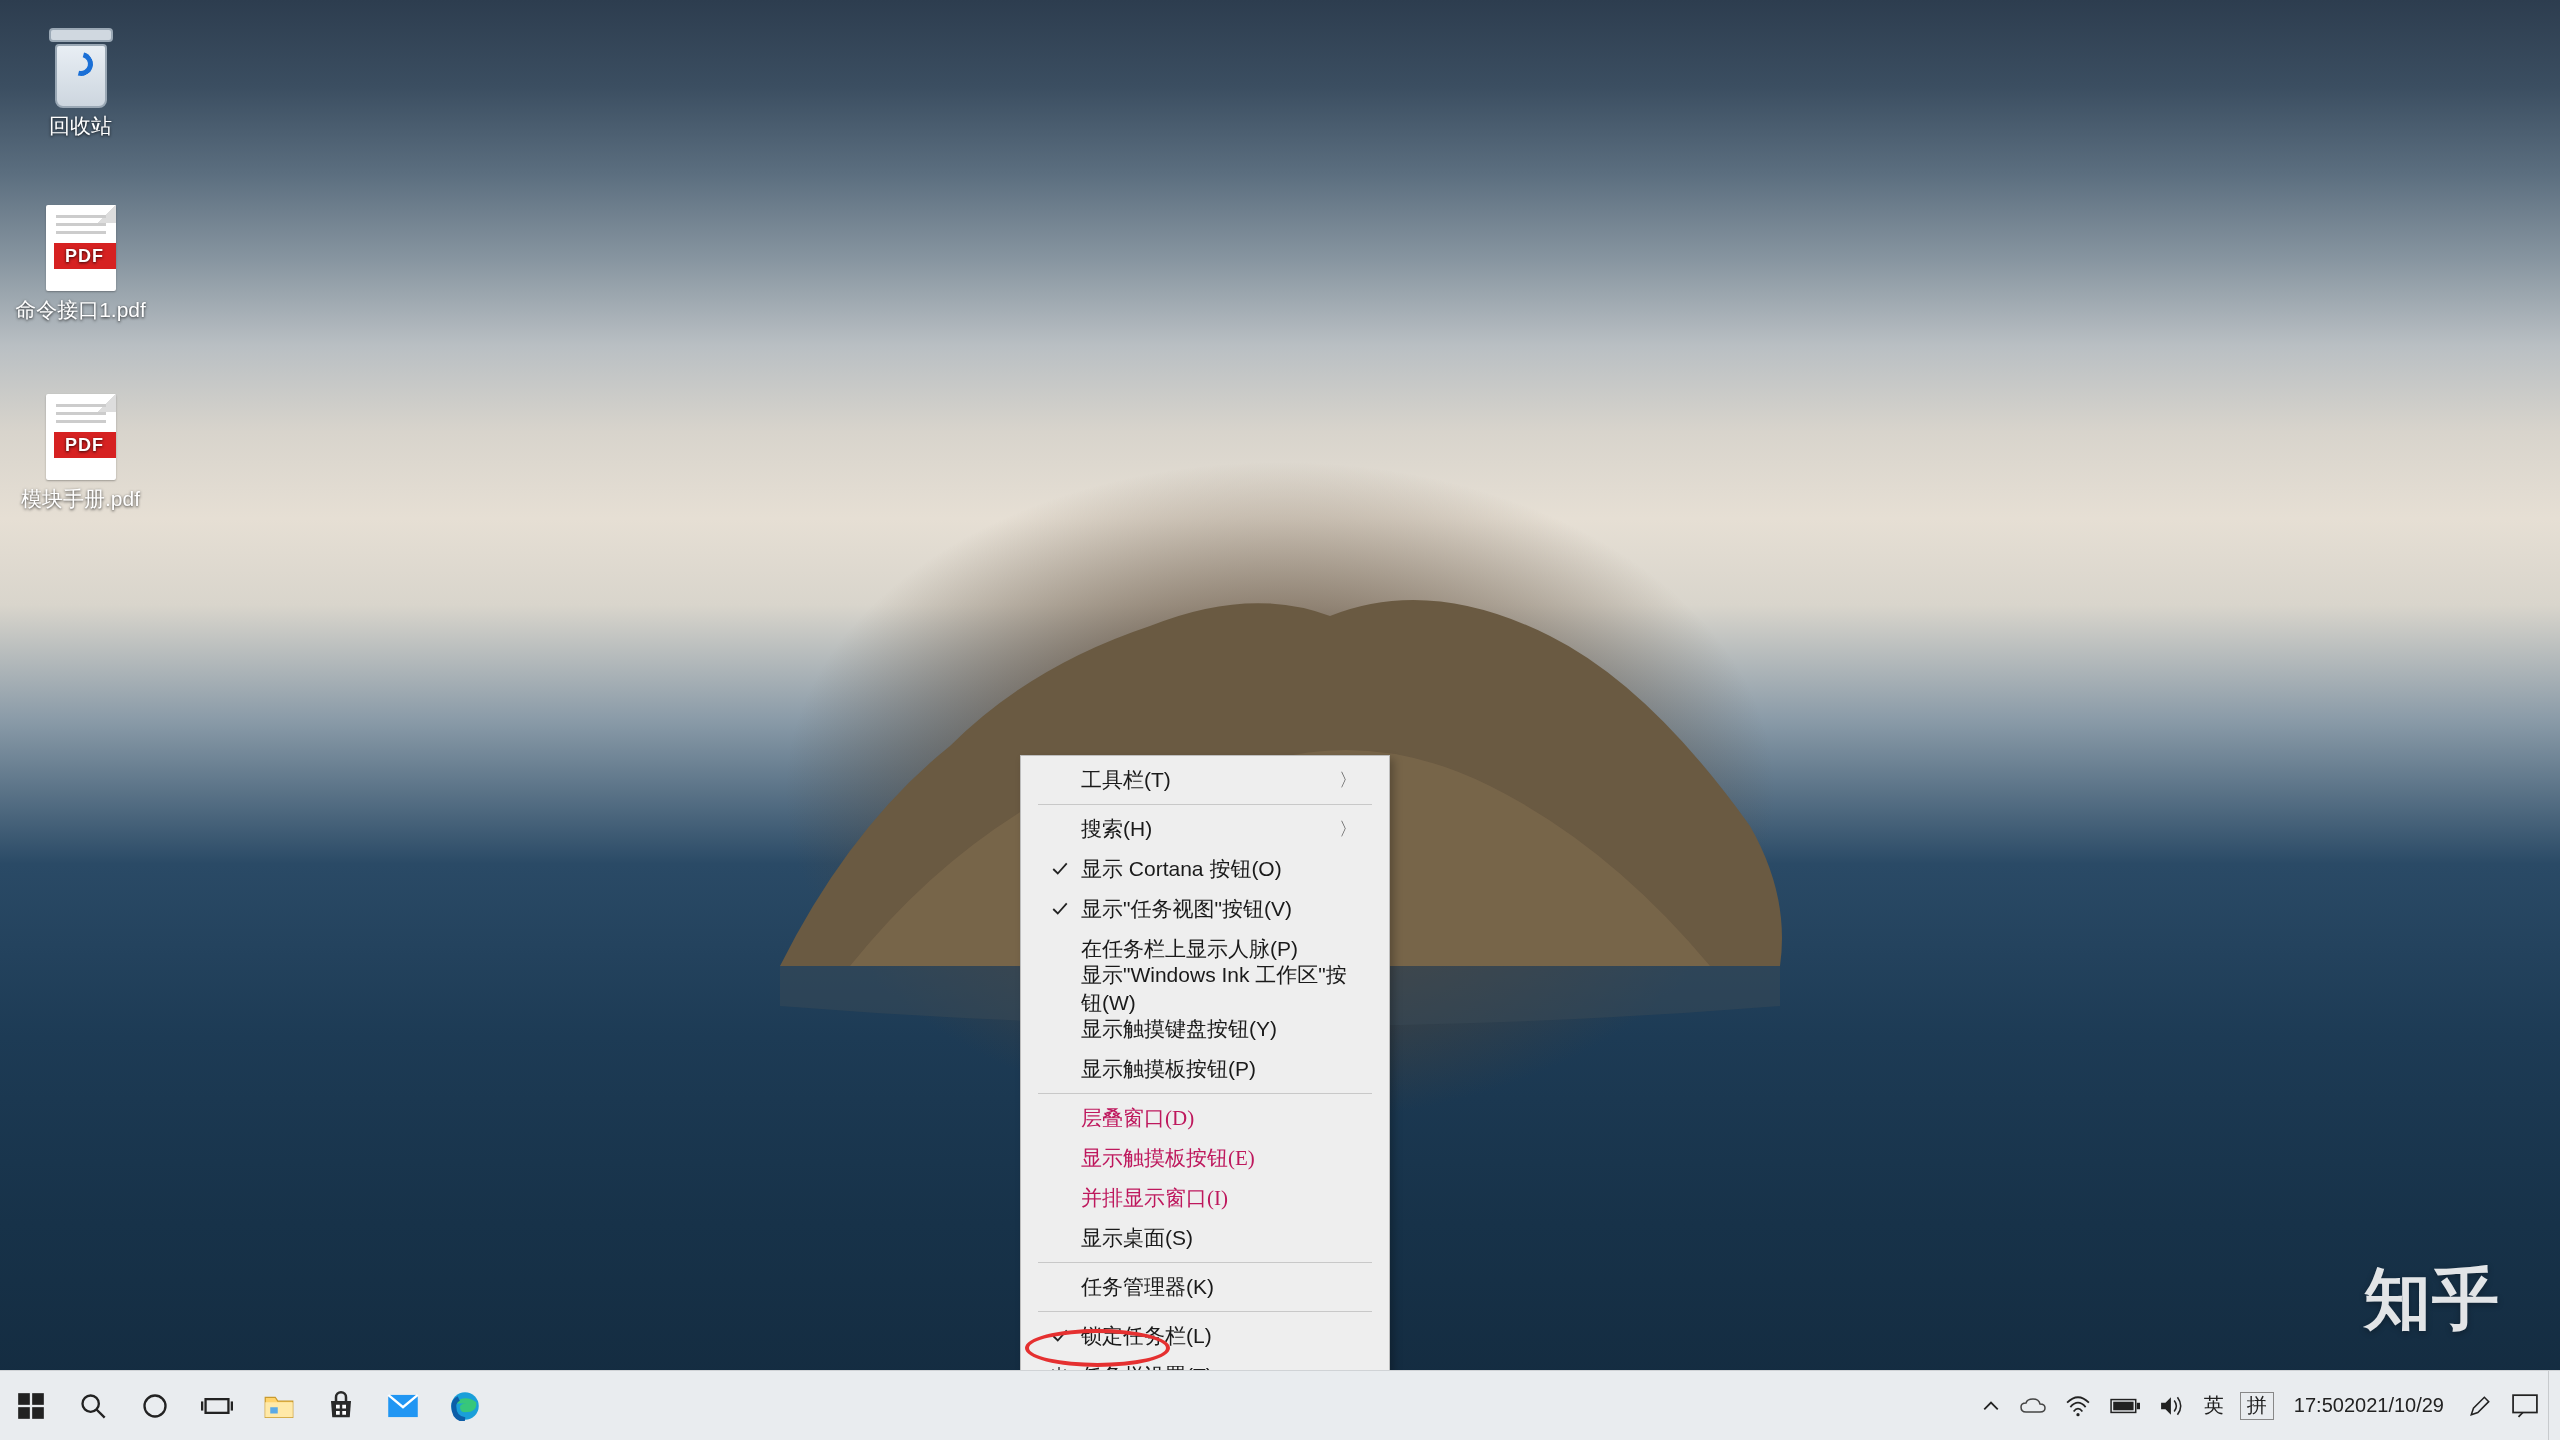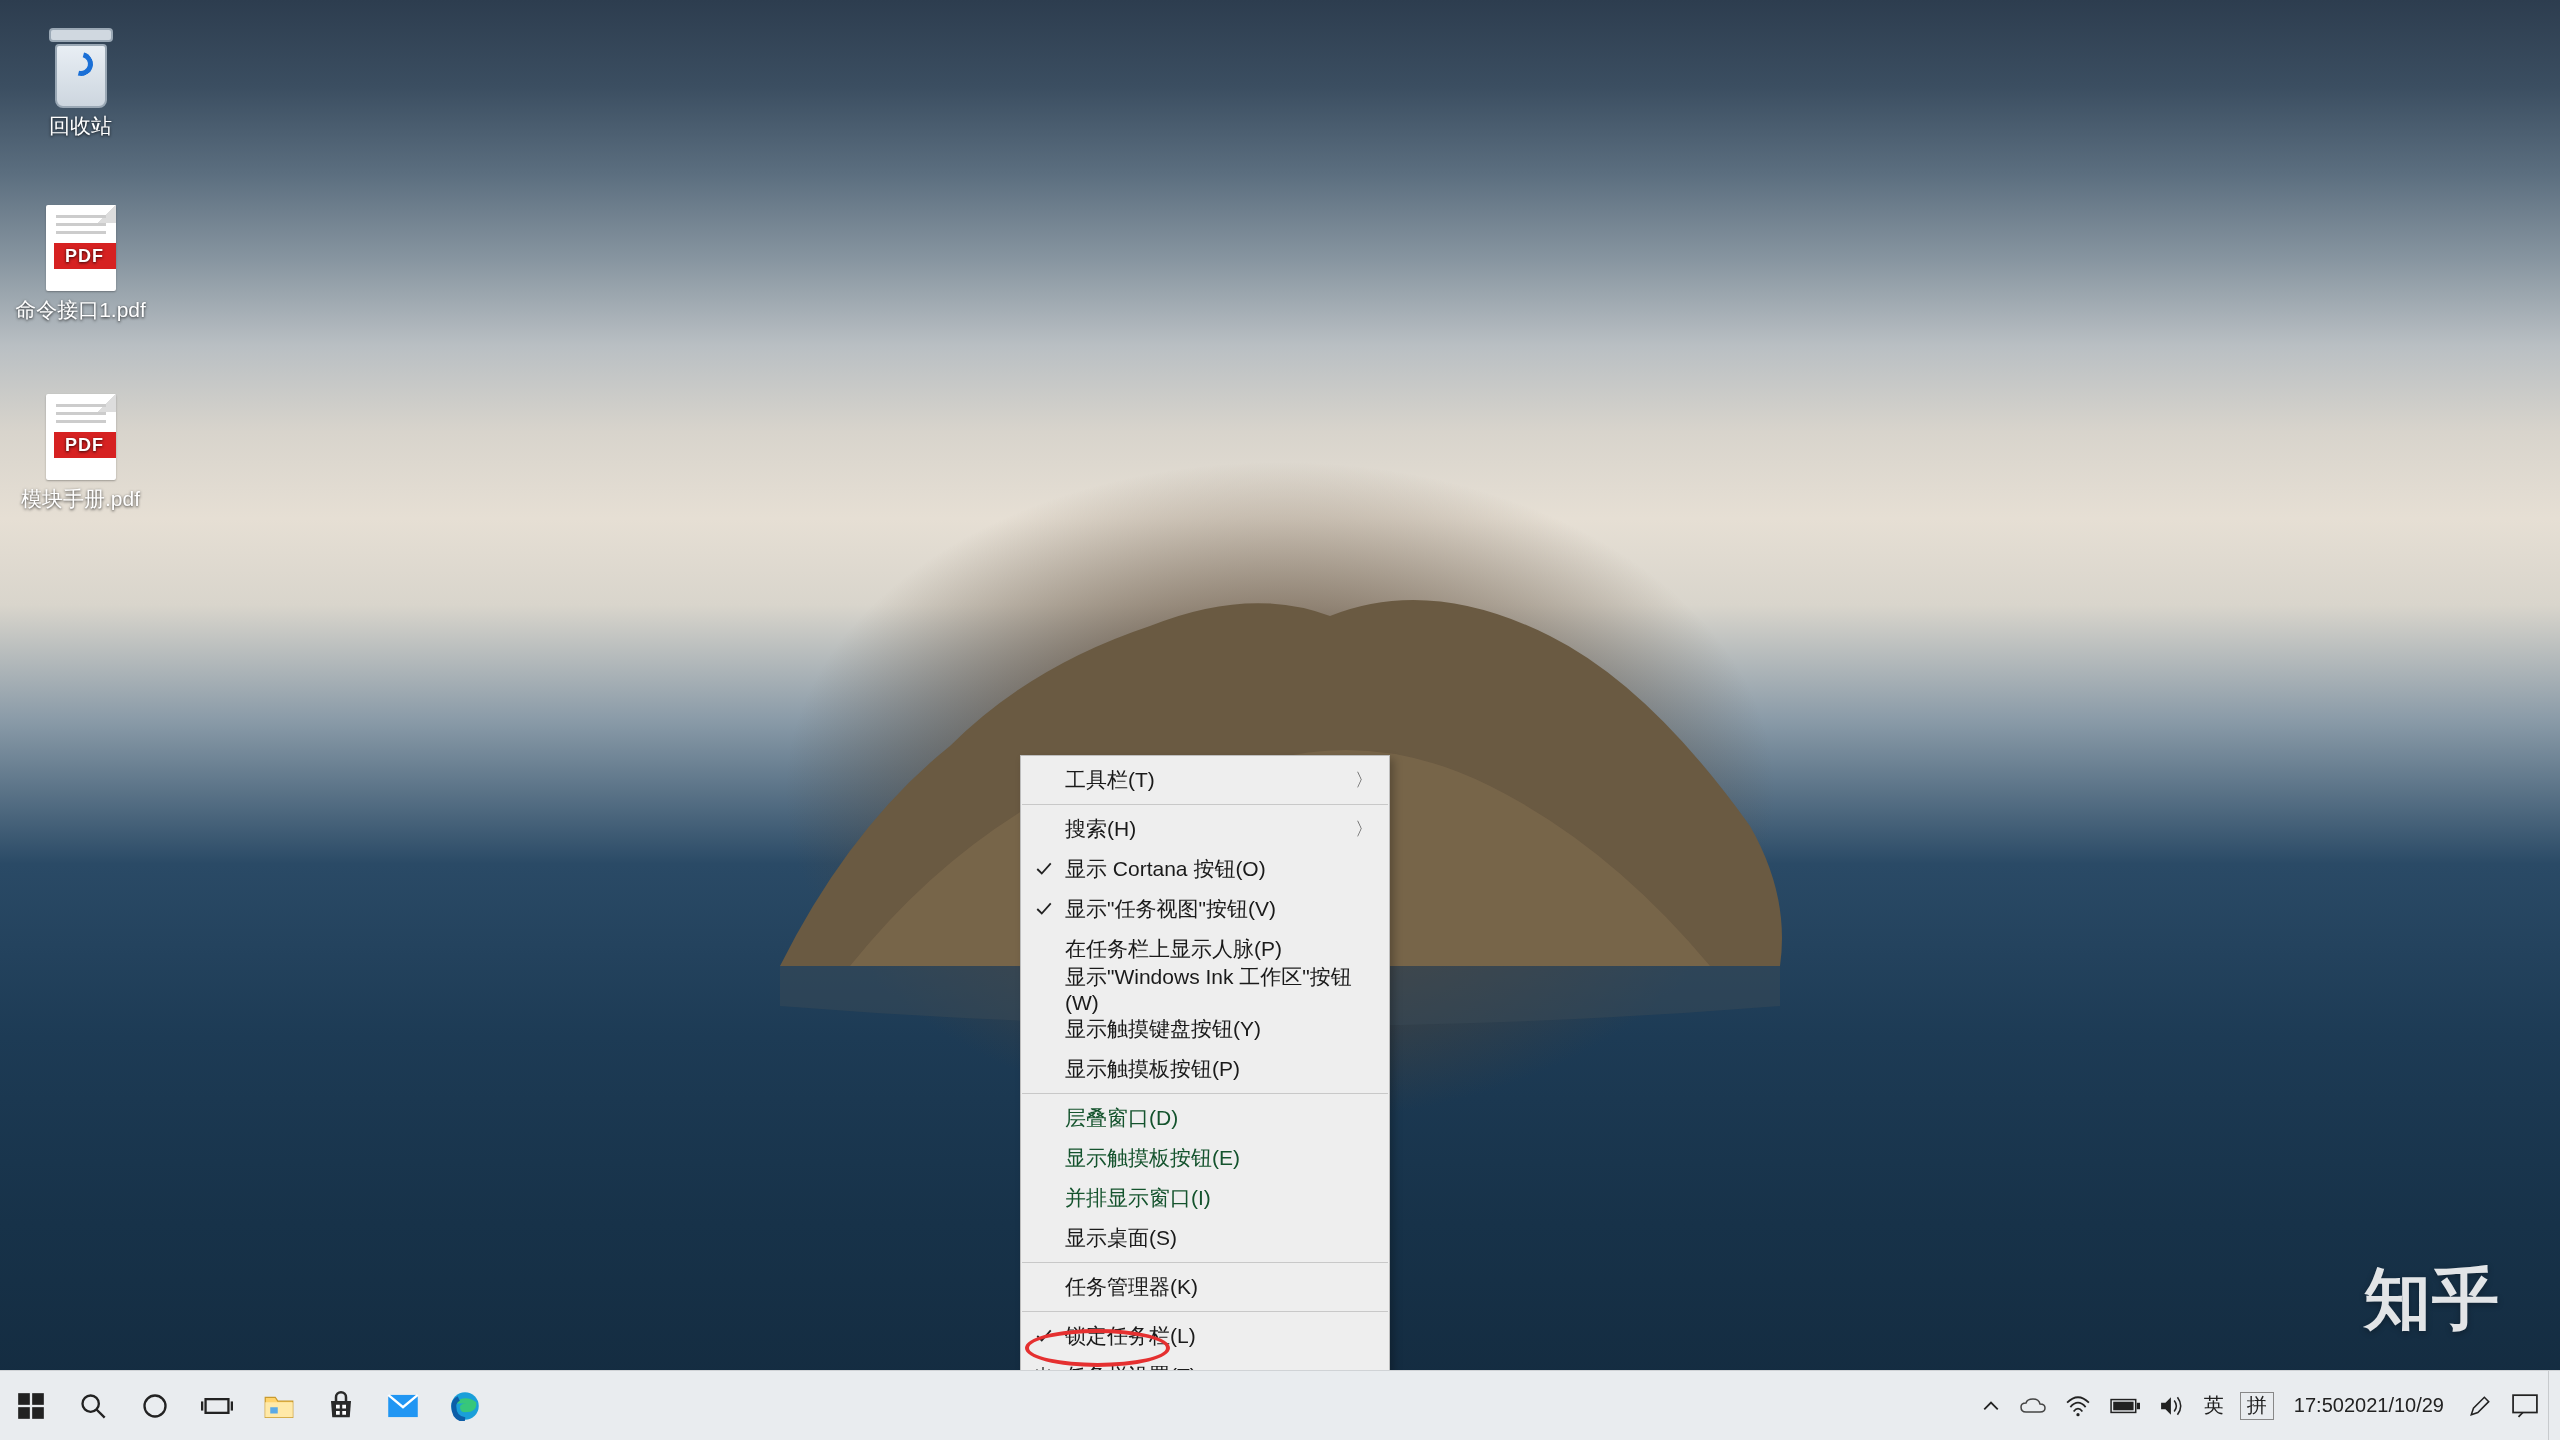--- a/index.html
+++ b/index.html
@@ -51,30 +51,30 @@
 
   
   .context-menu {
     position: absolute;
     width: 370px;
     background: #eeeeee;
     border: 1px solid #bdbdbd;
     box-shadow: 4px 4px 8px rgba(0,0,0,0.25);
     font-size: 21px;
     color: #1a1a1a;
-    padding: 4px 0;
+    padding: 4px 16px;
   }
   .menu-item {
     display: flex; align-items: center;
     height: 40px;
     padding: 0 16px 0 44px;
     position: relative;
     cursor: default;
   }
-  .menu-item.disabled { color: #14532d; }
+  .menu-item.disabled { color: #be185d; font-family: Liberation Serif, serif; }
   .menu-item .check { position:absolute; left:14px; top:50%; transform:translateY(-50%); width:18px; height:18px; }
   .menu-item .check svg { width:100%; height:100%; display:block; }
   .menu-item .gear { position:absolute; left:12px; top:50%; transform:translateY(-50%); width:20px; height:20px; }
   .menu-item .arrow-right { margin-left:auto; font-size:18px; color:#5a5a5a; }
   .menu-sep { height:1px; background:#c8c8c8; margin:4px 1px; }
 
   .red-circle {
     position: absolute;
     border: 4px solid #e53030;
     border-radius: 50% / 50%;

